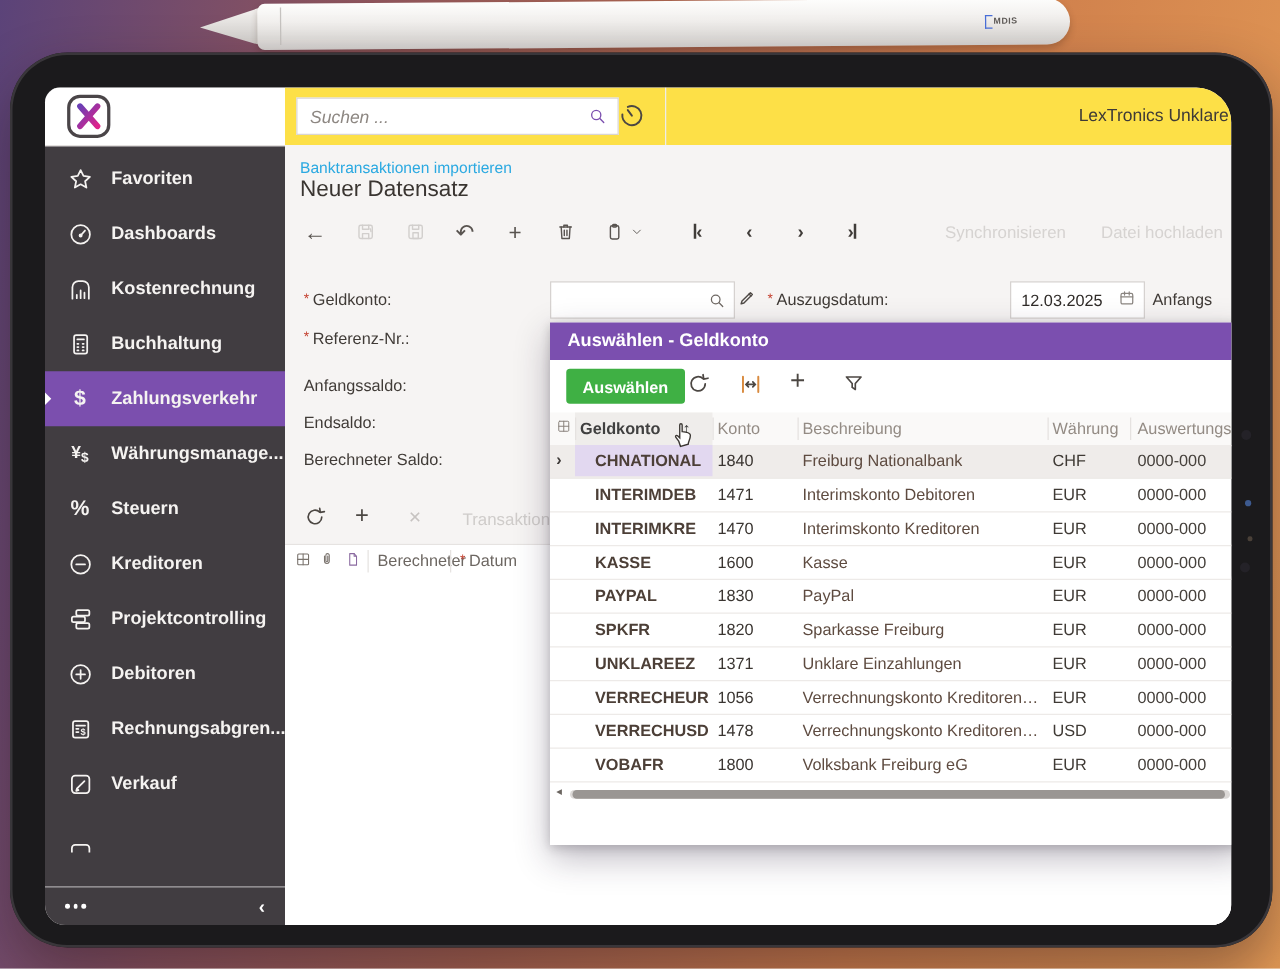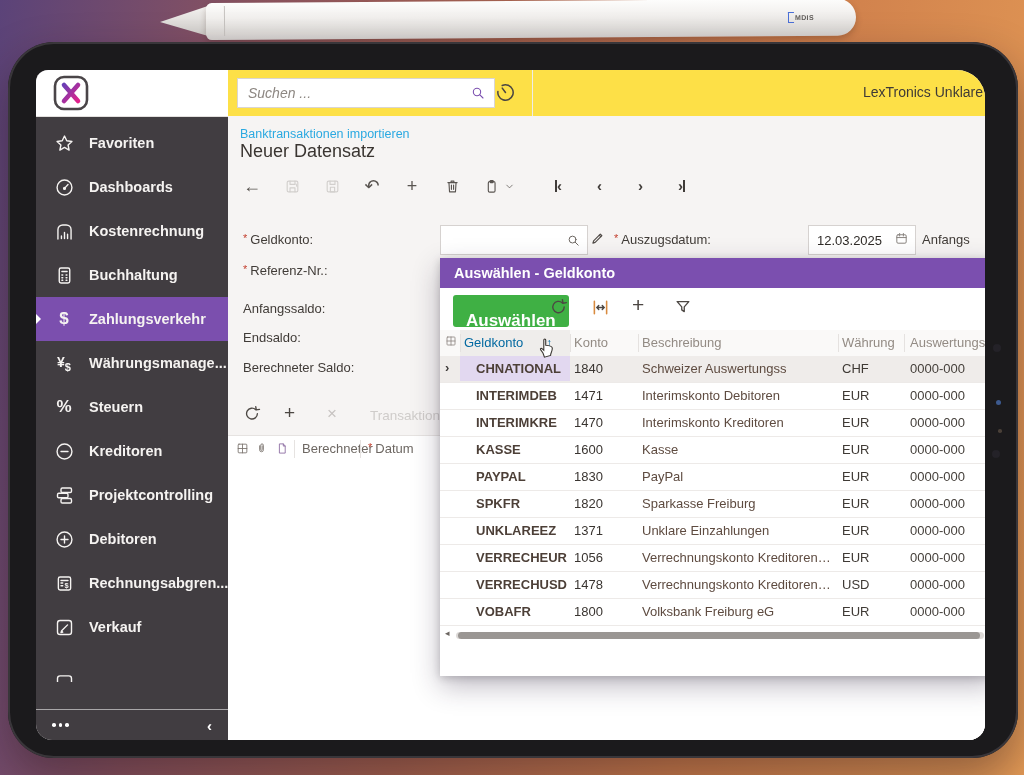--- a/index.html
+++ b/index.html
@@ -81,25 +81,25 @@
   .sg-col{position:absolute;top:5px;font-size:13px;color:#6d6762;white-space:nowrap;}
   .sg-sep{position:absolute;top:4px;bottom:4px;width:1px;background:#e6e3e1;}
   .sg-body{position:absolute;left:192px;top:391px;width:757px;height:279px;background:#fff;}
   
   .modal{position:absolute;left:404px;top:188px;width:556px;height:418px;background:#fff;
     box-shadow:0 10px 26px rgba(40,25,55,.30),0 2px 8px rgba(0,0,0,.18);}
   .m-head{height:30px;background:#7b4faf;color:#fff;font-size:14.5px;font-weight:bold;
     display:flex;align-items:center;padding-left:14px;}
   .m-tools{height:42px;position:relative;background:#fff;}
   .btn-select{position:absolute;left:13px;top:7px;height:28px;background:#3fb044;color:#fff;border:none;
-    border-radius:3px;font-size:17px;font-weight:bold;padding:16px 13px;font-family:inherit;}
+    border-radius:3px;font-size:13px;font-weight:bold;padding:5px 13px;font-family:inherit;}
   .m-ic{position:absolute;top:9px;color:#4c4743;}
   .thead{position:absolute;left:0;top:72px;width:100%;height:26px;background:#faf9f8;border-bottom:1px solid #e3e0de;}
   .thead .hcell{position:absolute;top:5px;font-size:13px;color:#938b84;white-space:nowrap;}
-  .thead .hcell.sorted{color:#0369a1;font-weight:normal;}
+  .thead .hcell.sorted{color:#404040;font-weight:bold;}
   .thead .sortedbg{position:absolute;left:20px;top:0;width:110px;height:26px;background:#efedeb;}
   .colsep{position:absolute;top:4px;height:18px;width:1px;background:#e5e2e0;}
   .rows{position:absolute;left:0;top:98px;width:100%;}
   .trow{position:relative;height:26px;border-bottom:1px solid #edeae8;font-size:13px;}
   .trow.sel{background:#efecea;}
   .trow.sel .codebg{position:absolute;left:20px;top:0;width:110px;height:25px;background:#e2d8f0;}
   .cell{position:absolute;top:5px;white-space:nowrap;}
   .c-chev{left:5px;color:#3f3b39;font-weight:bold;top:4px;}
   .c-code{left:36px;color:#4c3f37;font-weight:bold;}
   .c-konto{left:134px;color:#3a3531;}
@@ -331,20 +331,21 @@
           <svg viewBox="0 0 24 24" style="width:11px;height:11px">
               <path d="M6 9l6 6 6-6"></path>
             </svg>
         </span>
         <span class="navgrp">
           <span class="nslot"><span class="bar"></span>‹</span>
           <span class="nslot">‹</span>
           <span class="nslot">›</span>
           <span class="nslot">›<span class="bar"></span></span>
         </span>
+        <span id="tbtns"><span class="tbtn">Synchronisieren</span><span class="tbtn">Datei hochladen</span></span>
       </div>
 
       <div id="formlabels">
           <div class="flabel" style="left: 207px; top: 162px;"><span class="req">*</span><span>Geldkonto:</span></div>
           <div class="flabel" style="left: 207px; top: 193px;"><span class="req">*</span><span>Referenz-Nr.:</span></div>
           <div class="flabel" style="left: 207px; top: 231px;"><span>Anfangssaldo:</span></div>
           <div class="flabel" style="left: 207px; top: 260px;"><span>Endsaldo:</span></div>
           <div class="flabel" style="left: 207px; top: 290px;"><span>Berechneter Saldo:</span></div>
         </div>
 
@@ -458,21 +459,21 @@
           <svg width="22" height="24" viewBox="0 0 24 26">
             <path d="M9.2 23l-1.6-4.6-2.6-3.6c-.6-1 .7-1.9 1.6-1.1l1.9 1.8V4.3c0-1.5 2.1-1.5 2.1 0V10c2.9.2 7.2.9 7.2 3.3 0 1.9-.6 3.5-1.2 4.9-.4 1-.7 2-.7 2.9z" fill="#fff" stroke="#3a3632" stroke-width="1.2"></path>
           </svg>
         </span>
         <div class="rows" id="modalrows">
             <div class="trow sel">
               <span class="codebg"></span>
               <span class="cell c-chev">›</span>
               <span class="cell c-code">CHNATIONAL</span>
      <span class="cell c-konto">1840</span>
-     <span class="cell c-beschr">Schweizer Auswertungss</span>
+     <span class="cell c-beschr">Freiburg Nationalbank</span>
      <span class="cell c-waehr">CHF</span>
      <span class="cell c-ausw">0000-000</span>
             </div>
             <div class="trow">
               <span class="cell c-code">INTERIMDEB</span>
      <span class="cell c-konto">1471</span>
      <span class="cell c-beschr">Interimskonto Debitoren</span>
      <span class="cell c-waehr">EUR</span>
      <span class="cell c-ausw">0000-000</span>
             </div>

